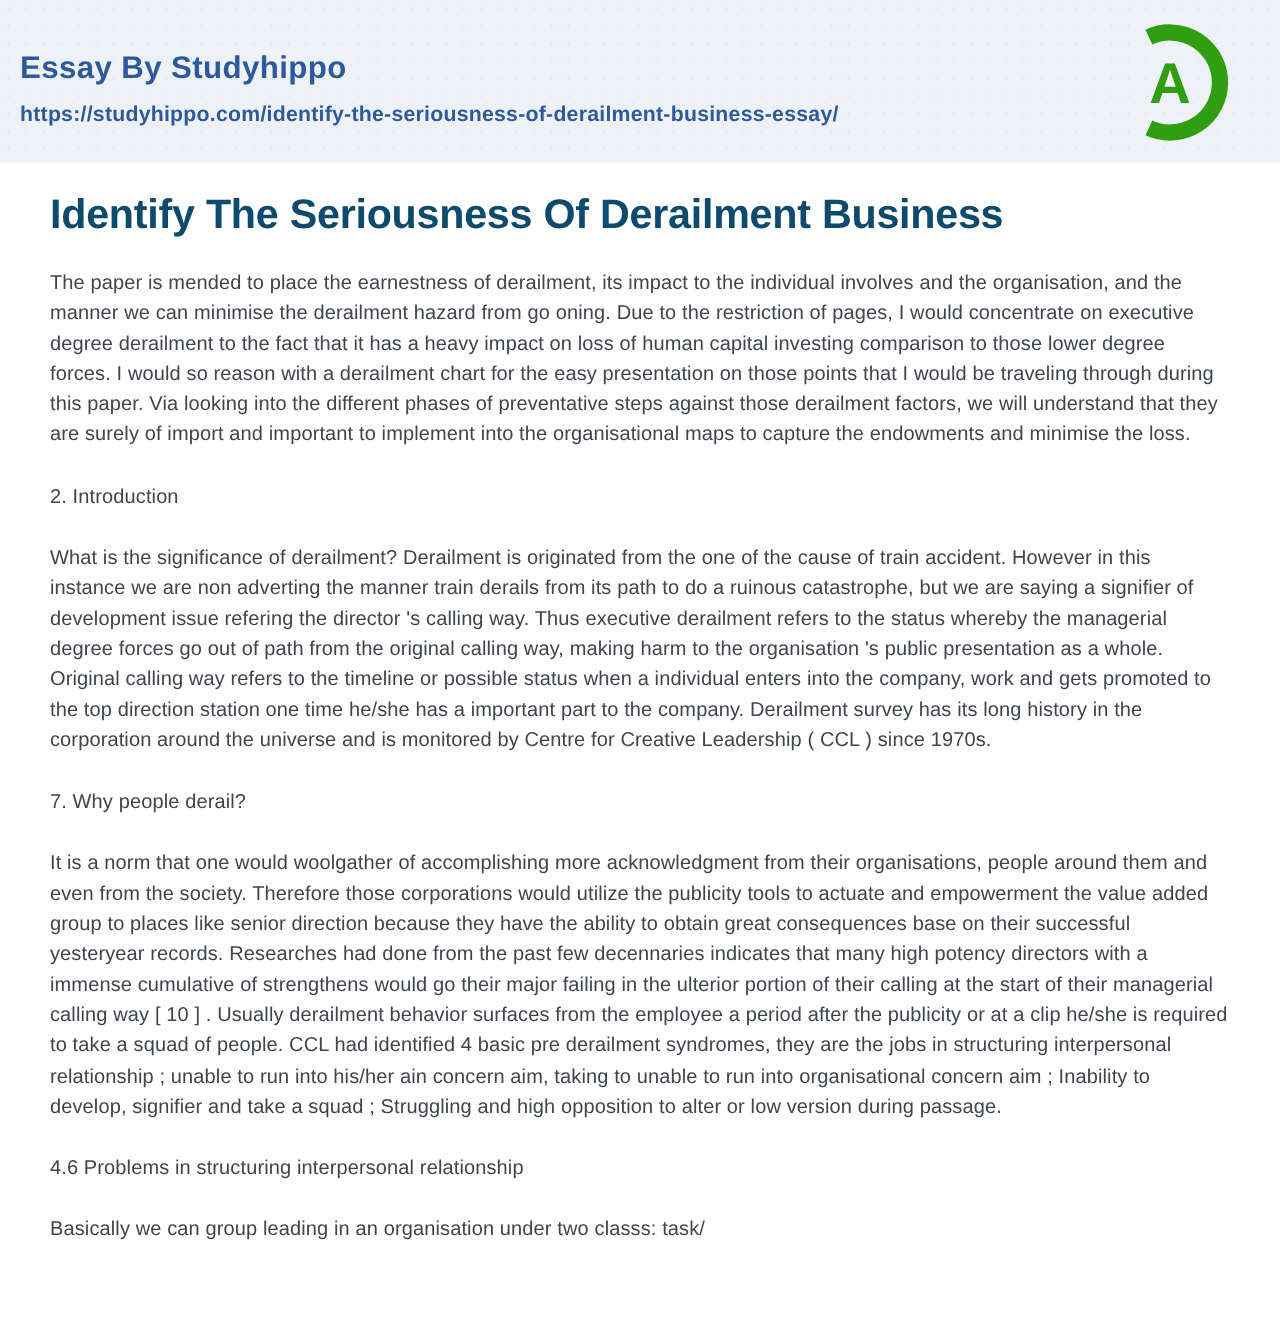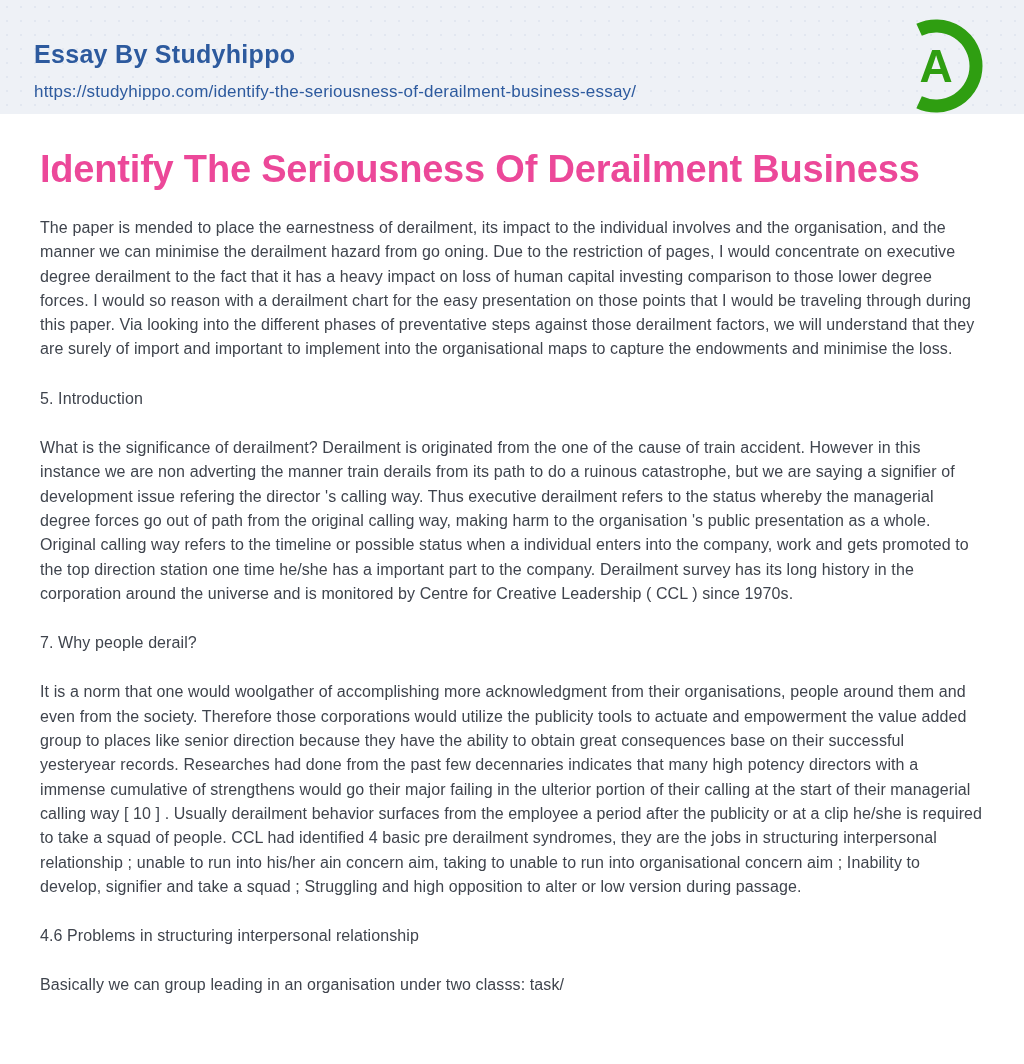--- a/index.html
+++ b/index.html
@@ -4,57 +4,57 @@
 <style>
   * { margin: 0; padding: 0; box-sizing: border-box; }
   html, body {
     width: 1024px;
     min-height: 1064px;
     background: #ffffff;
     font-family: "Liberation Sans", "DejaVu Sans", sans-serif;
   }
   .page-header {
     position: relative;
-    height: 114px;
+    height: 130px;
     background-color: #eef1f6;
     background-image: radial-gradient(#e2e7f0 1px, transparent 1px);
     background-size: 14px 14px;
-    padding: 40px 40px 0 34px;
+    padding: 40px 40px 0 16px;
   }
   .site-title {
     color: #2d5a9e;
     font-size: 25px;
     font-weight: 700;
     letter-spacing: 0.3px;
     margin-bottom: 13px;
   }
   .site-url {
     color: #2d5a9e;
     font-size: 17px;
-    font-weight: 400;
+    font-weight: 700;
     text-decoration: none;
     letter-spacing: 0.2px;
     display: inline-block;
   }
   .logo {
     position: absolute;
     top: 16px;
     right: 38px;
     width: 100px;
     height: 100px;
   }
   .article {
     padding: 20px 40px 60px 40px;
   }
   .article-title {
-    color: #ec4899;
-    font-size: 38px;
+    color: #0c4a6e;
+    font-size: 33px;
     font-weight: 700;
     letter-spacing: -0.2px;
-    margin: 14px 0 6px 0;
+    margin: 2px 0 6px 0;
   }
   .paragraph, .section-heading {
     color: #3f444d;
     font-size: 16px;
     line-height: 24.3px;
     font-weight: 400;
     letter-spacing: 0.1px;
     margin-top: 25px;
   }
 </style>
@@ -70,20 +70,20 @@
       <path d="M 33.1 13.75 A 40 40 0 1 1 33.1 86.25" fill="none" stroke="#2f9e11" stroke-width="13" stroke-linecap="butt"></path>
       <text x="50" y="66" text-anchor="middle" font-family="Liberation Sans, sans-serif" font-size="46" font-weight="700" fill="#2f9e11">A</text>
     </svg>
   </div>
 </header>
 
 <main class="article">
   <h1 class="article-title">Identify The Seriousness Of Derailment Business</h1>
   <div>
       <p class="paragraph">The paper is mended to place the earnestness of derailment, its impact to the individual involves and the organisation, and the manner we can minimise the derailment hazard from go oning. Due to the restriction of pages, I would concentrate on executive degree derailment to the fact that it has a heavy impact on loss of human capital investing comparison to those lower degree forces. I would so reason with a derailment chart for the easy presentation on those points that I would be traveling through during this paper. Via looking into the different phases of preventative steps against those derailment factors, we will understand that they are surely of import and important to implement into the organisational maps to capture the endowments and minimise the loss.</p>
-      <p class="section-heading">5. Introduction</p>
+      <p class="section-heading">2. Introduction</p>
       <p class="paragraph">What is the significance of derailment? Derailment is originated from the one of the cause of train accident. However in this instance we are non adverting the manner train derails from its path to do a ruinous catastrophe, but we are saying a signifier of development issue refering the director 's calling way. Thus executive derailment refers to the status whereby the managerial degree forces go out of path from the original calling way, making harm to the organisation 's public presentation as a whole. Original calling way refers to the timeline or possible status when a individual enters into the company, work and gets promoted to the top direction station one time he/she has a important part to the company. Derailment survey has its long history in the corporation around the universe and is monitored by Centre for Creative Leadership ( CCL ) since 1970s.</p>
       <p class="section-heading">7. Why people derail?</p>
       <p class="paragraph">It is a norm that one would woolgather of accomplishing more acknowledgment from their organisations, people around them and even from the society. Therefore those corporations would utilize the publicity tools to actuate and empowerment the value added group to places like senior direction because they have the ability to obtain great consequences base on their successful yesteryear records. Researches had done from the past few decennaries indicates that many high potency directors with a immense cumulative of strengthens would go their major failing in the ulterior portion of their calling at the start of their managerial calling way [ 10 ] . Usually derailment behavior surfaces from the employee a period after the publicity or at a clip he/she is required to take a squad of people. CCL had identified 4 basic pre derailment syndromes, they are the jobs in structuring interpersonal relationship ; unable to run into his/her ain concern aim, taking to unable to run into organisational concern aim ; Inability to develop, signifier and take a squad ; Struggling and high opposition to alter or low version during passage.</p>
       <p class="section-heading">4.6 Problems in structuring interpersonal relationship</p>
       <p class="paragraph">Basically we can group leading in an organisation under two classs: task/</p>
     </div>
 </main>
 
 </body></html>

